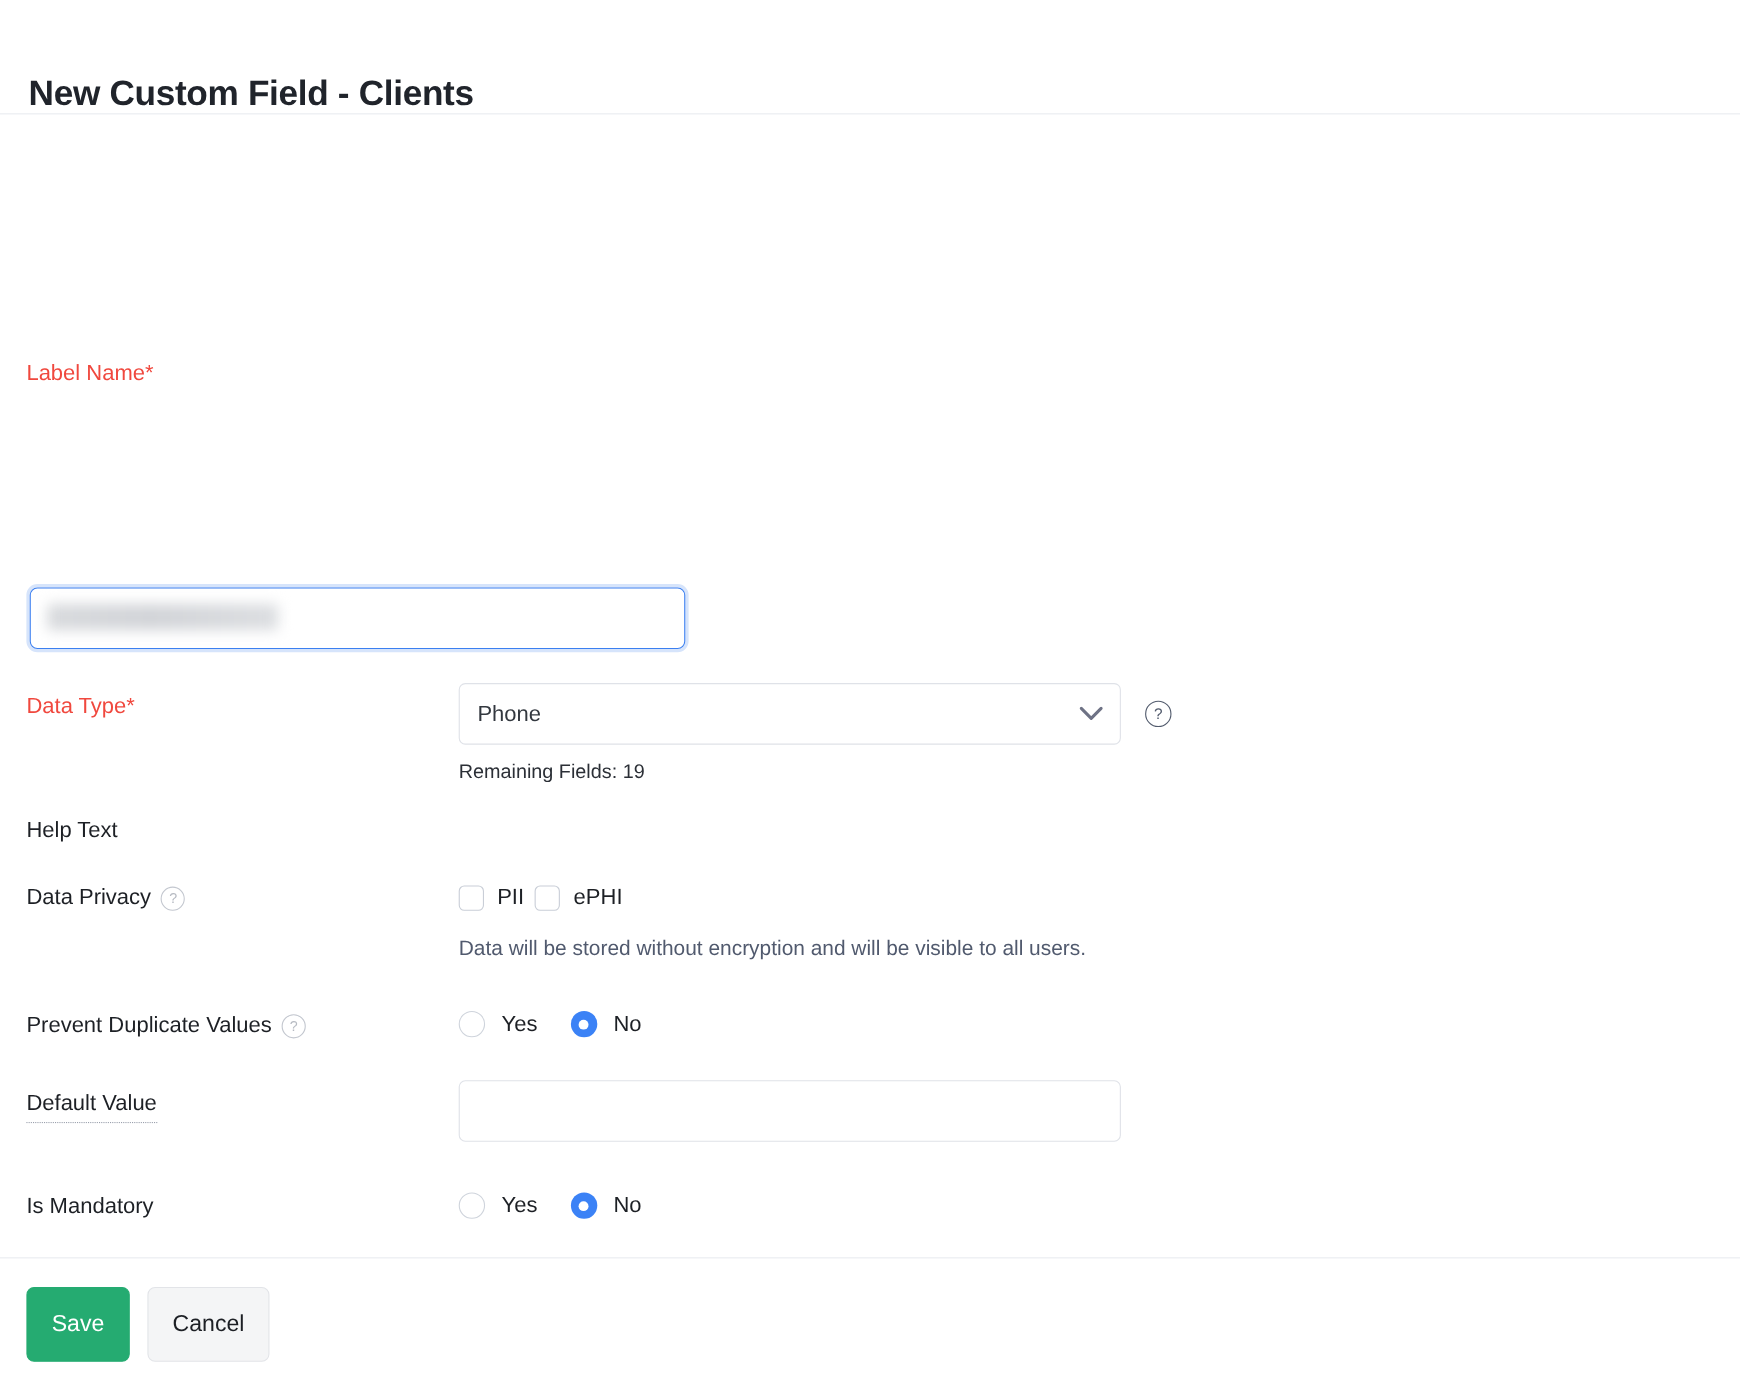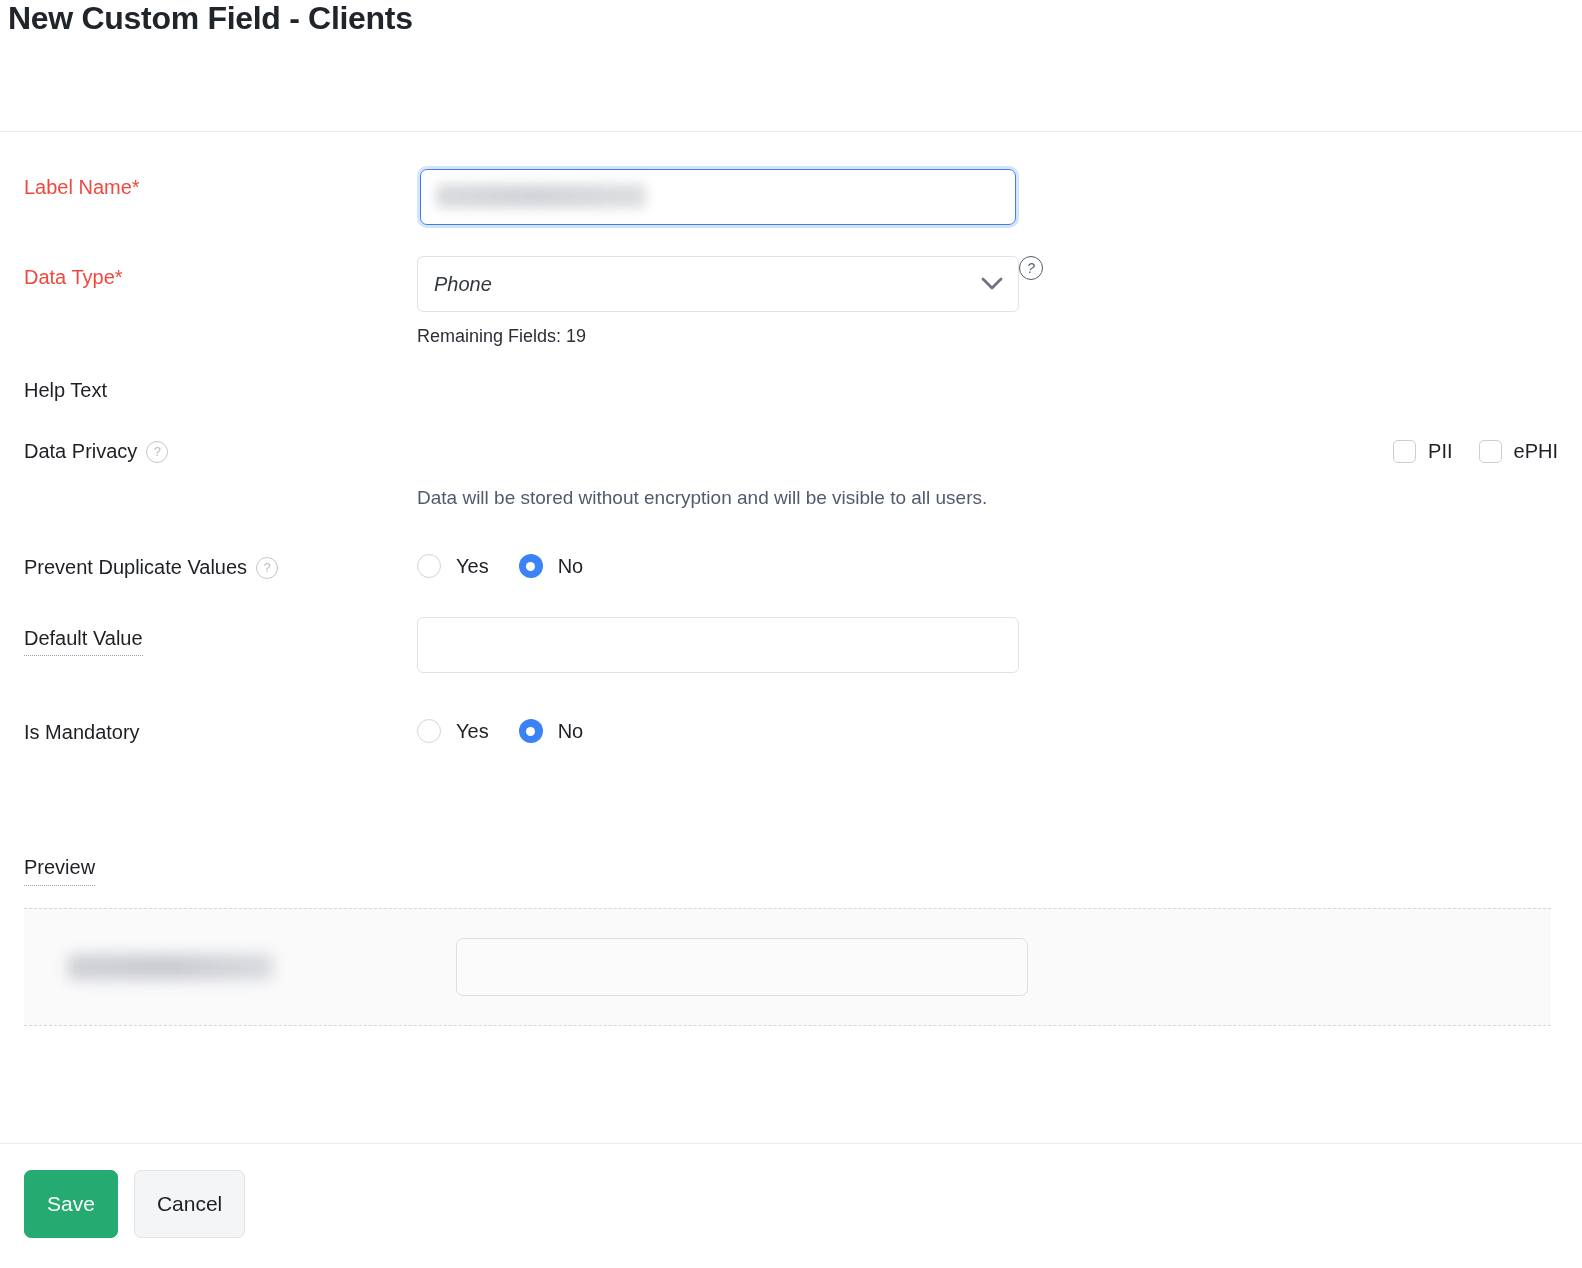--- a/index.html
+++ b/index.html
@@ -12,24 +12,24 @@
     width: 1582px;
     height: 1268px;
     font-family: "Liberation Sans", sans-serif;
     color: #1d2025;
     overflow: hidden;
     position: relative;
   }
 
   
   .page-header {
-    height: 132px;
-    display: flex;
-    align-items: flex-start;
-    padding: 0 8px;
+    height: 104px;
+    display: flex;
+    align-items: flex-end;
+    padding: 0 26px;
     border-bottom: 1px solid #e9ebef;
   }
   .page-title {
     font-size: 32px;
     font-weight: bold;
     letter-spacing: -0.3px;
     color: #20242b;
   }
 
   
@@ -159,23 +159,22 @@
     line-height: 1.95;
     margin-top: 12px;
     max-width: 600px;
   }
   .hint-text.wide { max-width: 760px; }
 
   
   .check-group {
     display: flex;
     align-items: center;
-    gap: 26px;
+    gap: 10px;
     padding-top: 10px;
-    justify-content: flex-end;
   }
   .check-item {
     display: flex;
     align-items: center;
     gap: 12px;
     cursor: pointer;
   }
   .checkbox-box {
     width: 23px;
     height: 23px;
@@ -294,38 +293,38 @@
 </style>
 </head>
 <body>
 
 <div class="page-header">
   <div class="page-title">New Custom Field - Clients</div>
 </div>
 
 <div class="form-body">
 
-  <div class="form-row" style="margin-bottom:28px;">
+  <div class="form-row" style="margin-bottom:28px;flex-direction:column;">
     <div class="row-label required">
       <span class="label-text">Label Name*</span>
     </div>
     <div class="row-field">
       <div class="input-focus-wrap">
         <input class="text-input" type="text" placeholder="" style="">
         <div class="redacted-value"></div>
       </div>
     </div>
   </div>
 
   <div class="form-row" style="margin-bottom:22px;">
     <div class="row-label required">
       <span class="label-text">Data Type*</span>
     </div>
     <div class="row-field">
-      <div style="display:flex; align-items:flex-start; font-style:italic;">
+      <div style="display:flex; align-items:center; gap:22px;">
         <div class="select-wrap">
           <div class="select-box">
             <span>Phone</span>
           </div>
           <span class="chevron-icon">
             <svg width="22" height="14" viewBox="0 0 22 14">
               <path d="M2 2 L11 11 L20 2" stroke="#6e7285" stroke-width="2.8" fill="none" stroke-linecap="round" stroke-linejoin="round"></path>
             </svg>
           </span>
         </div>

